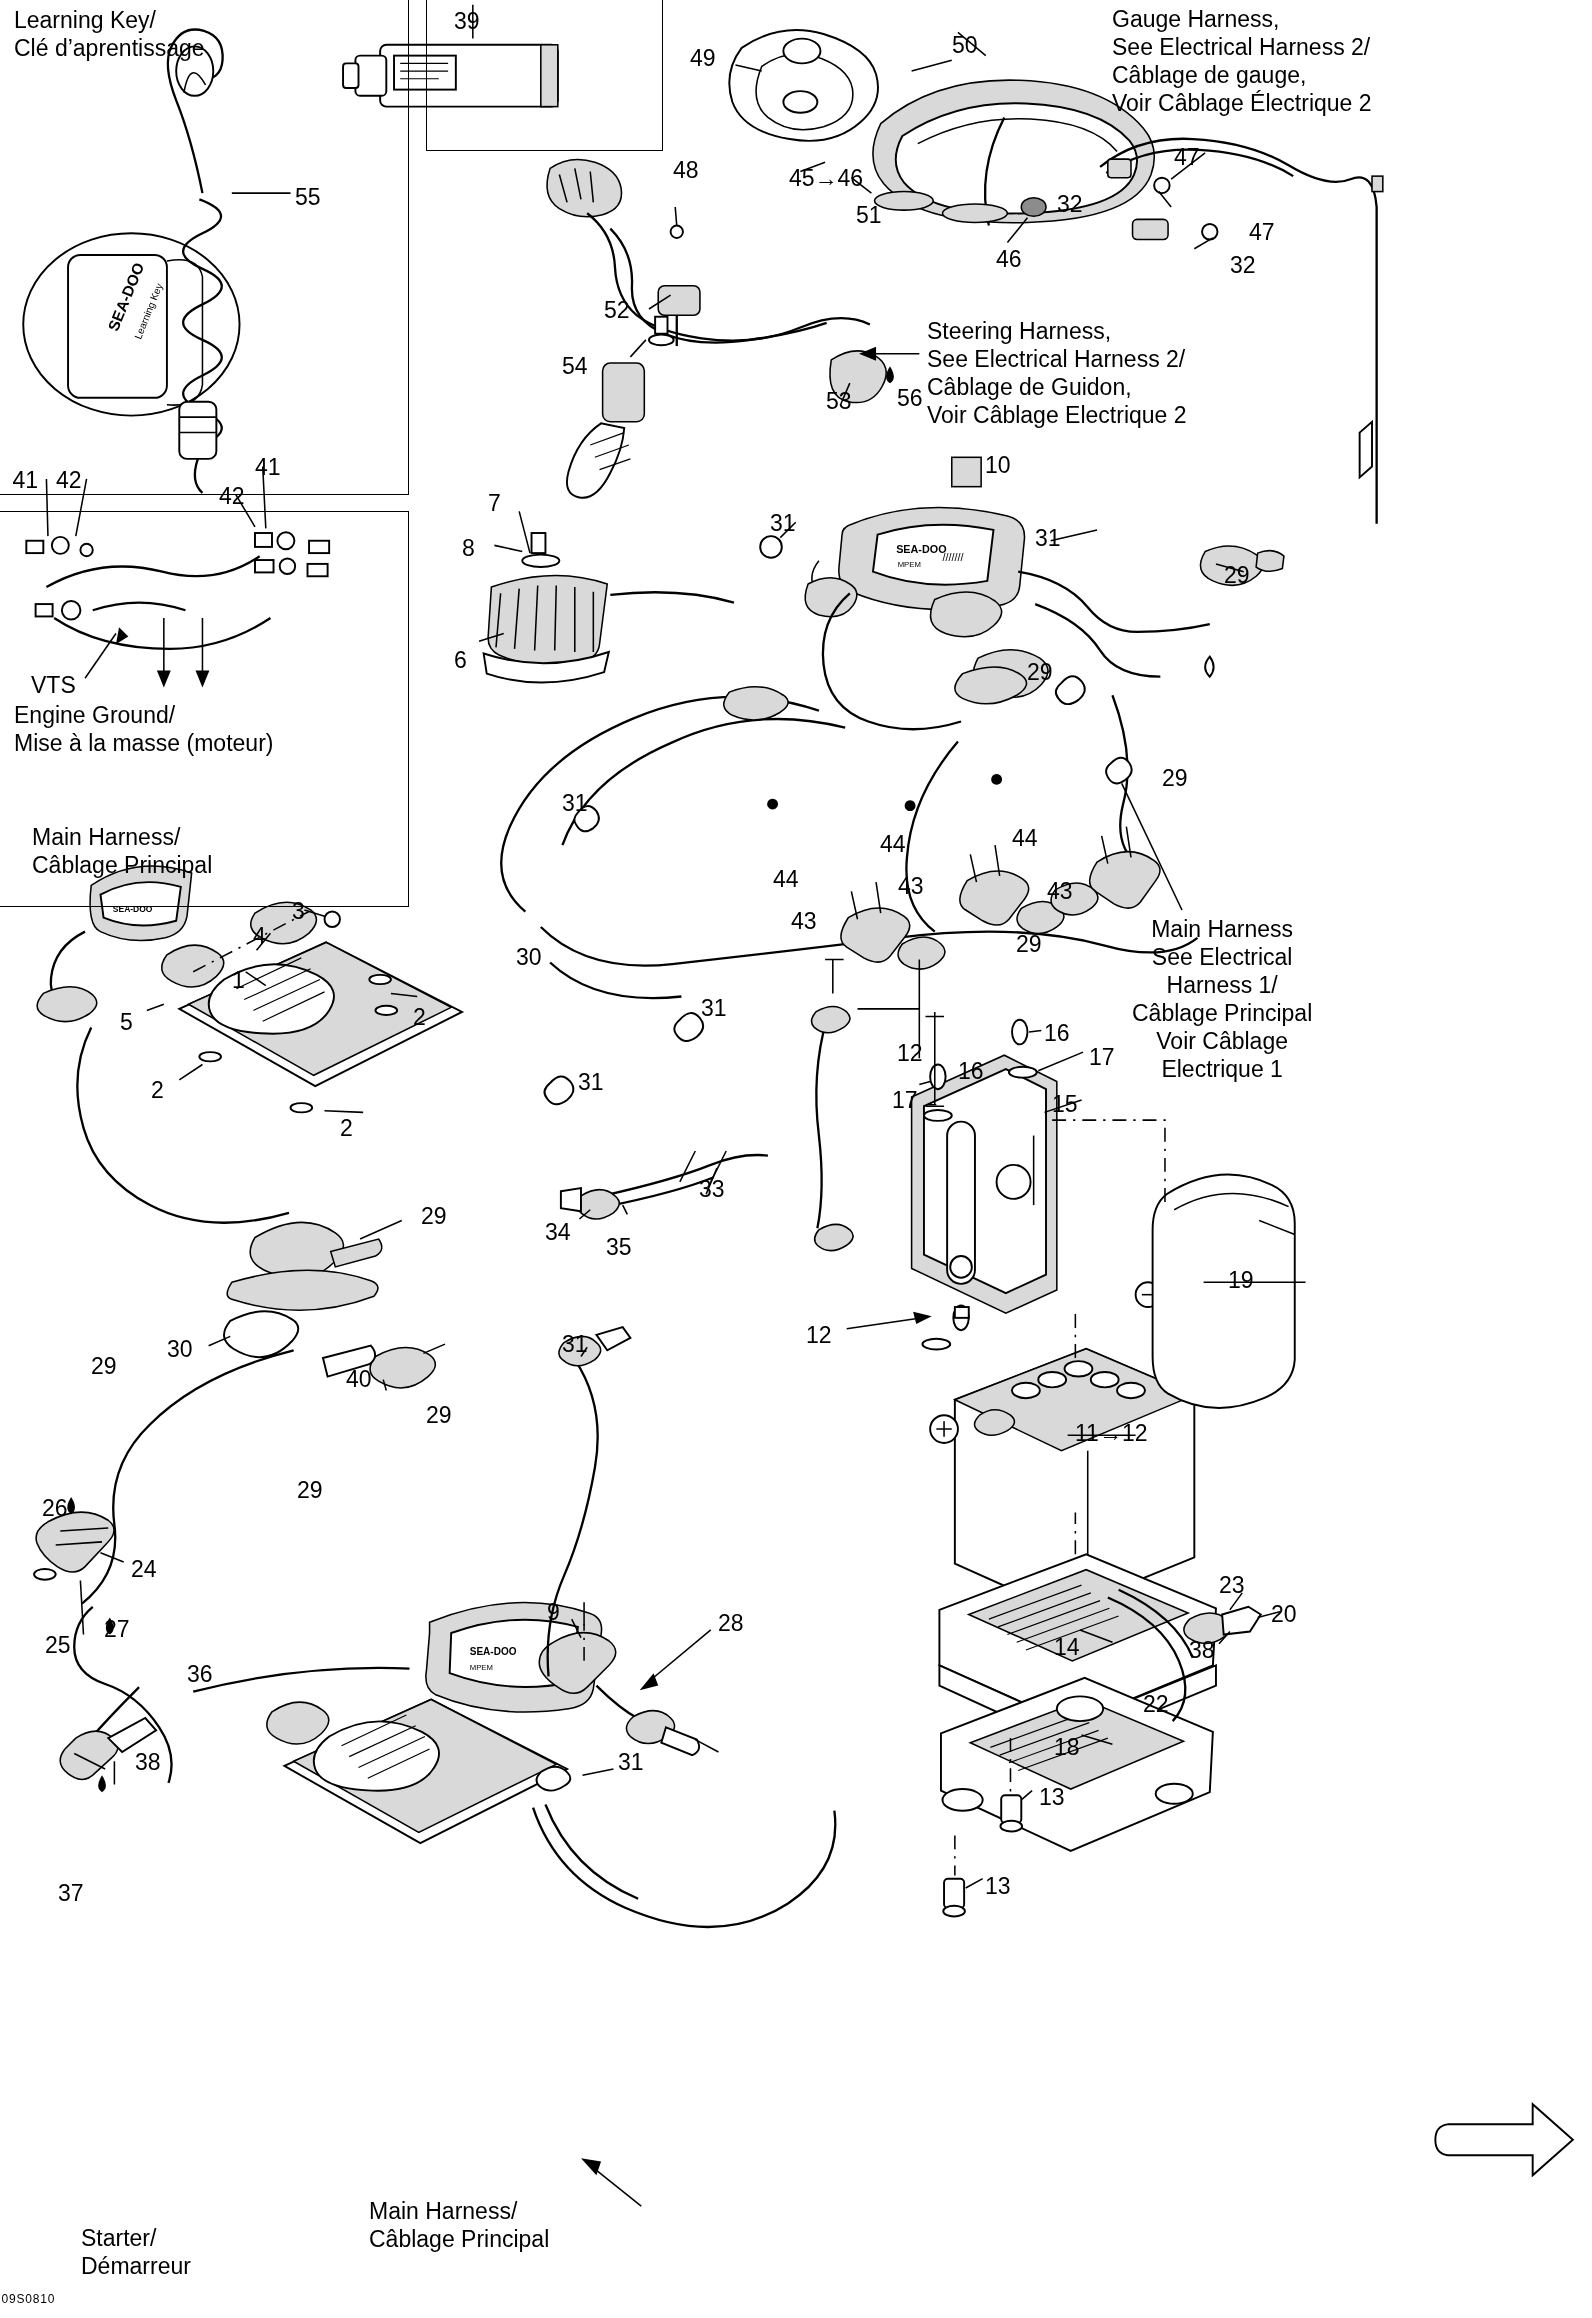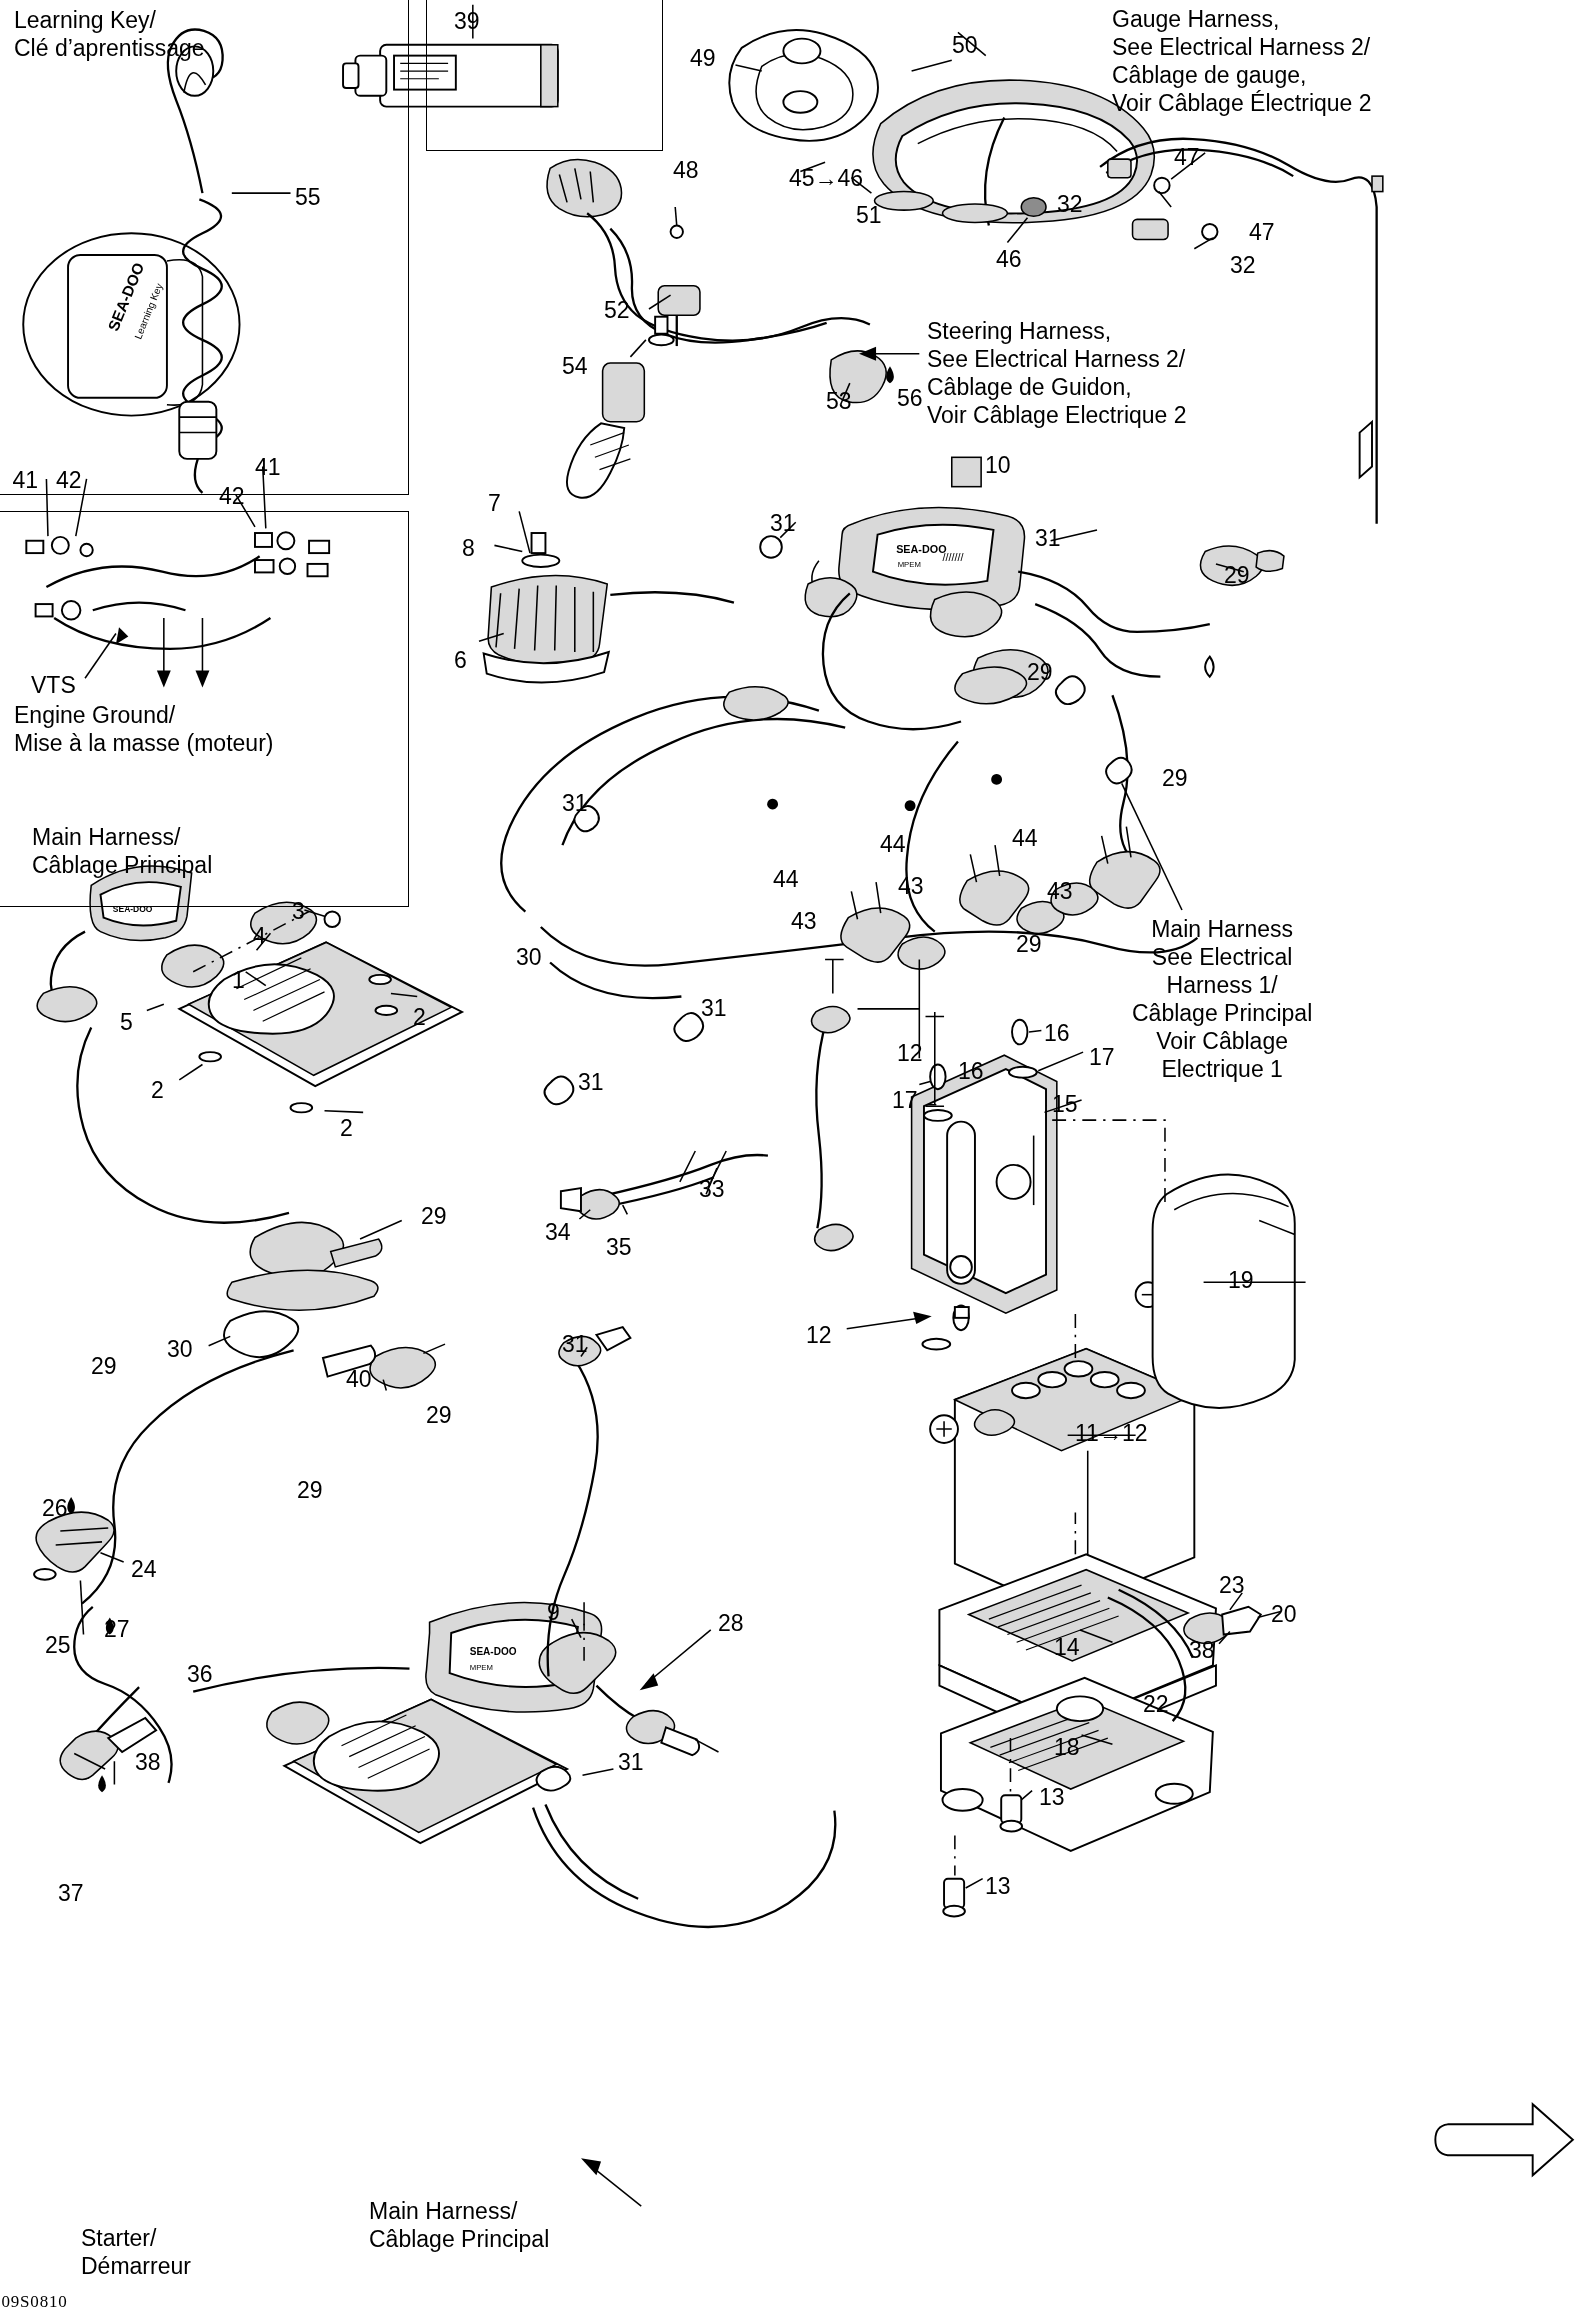--- a/index.html
+++ b/index.html
@@ -33,22 +33,22 @@
     color: #000;
     white-space: nowrap;
   }
   .box {
     position: absolute;
     border: 1.5px solid #000;
     background: transparent;
   }
   .partno {
     position: absolute;
-    font-size: 17px;
-    font-family: Liberation Serif, serif;
+    font-size: 12px;
+    font-family: Liberation Sans, sans-serif;
     letter-spacing: 0.8px;
   }
   svg.art {
     position: absolute;
     left: 0;
     top: 0;
     width: 1593px;
     height: 2319px;
     pointer-events: none;
   }

